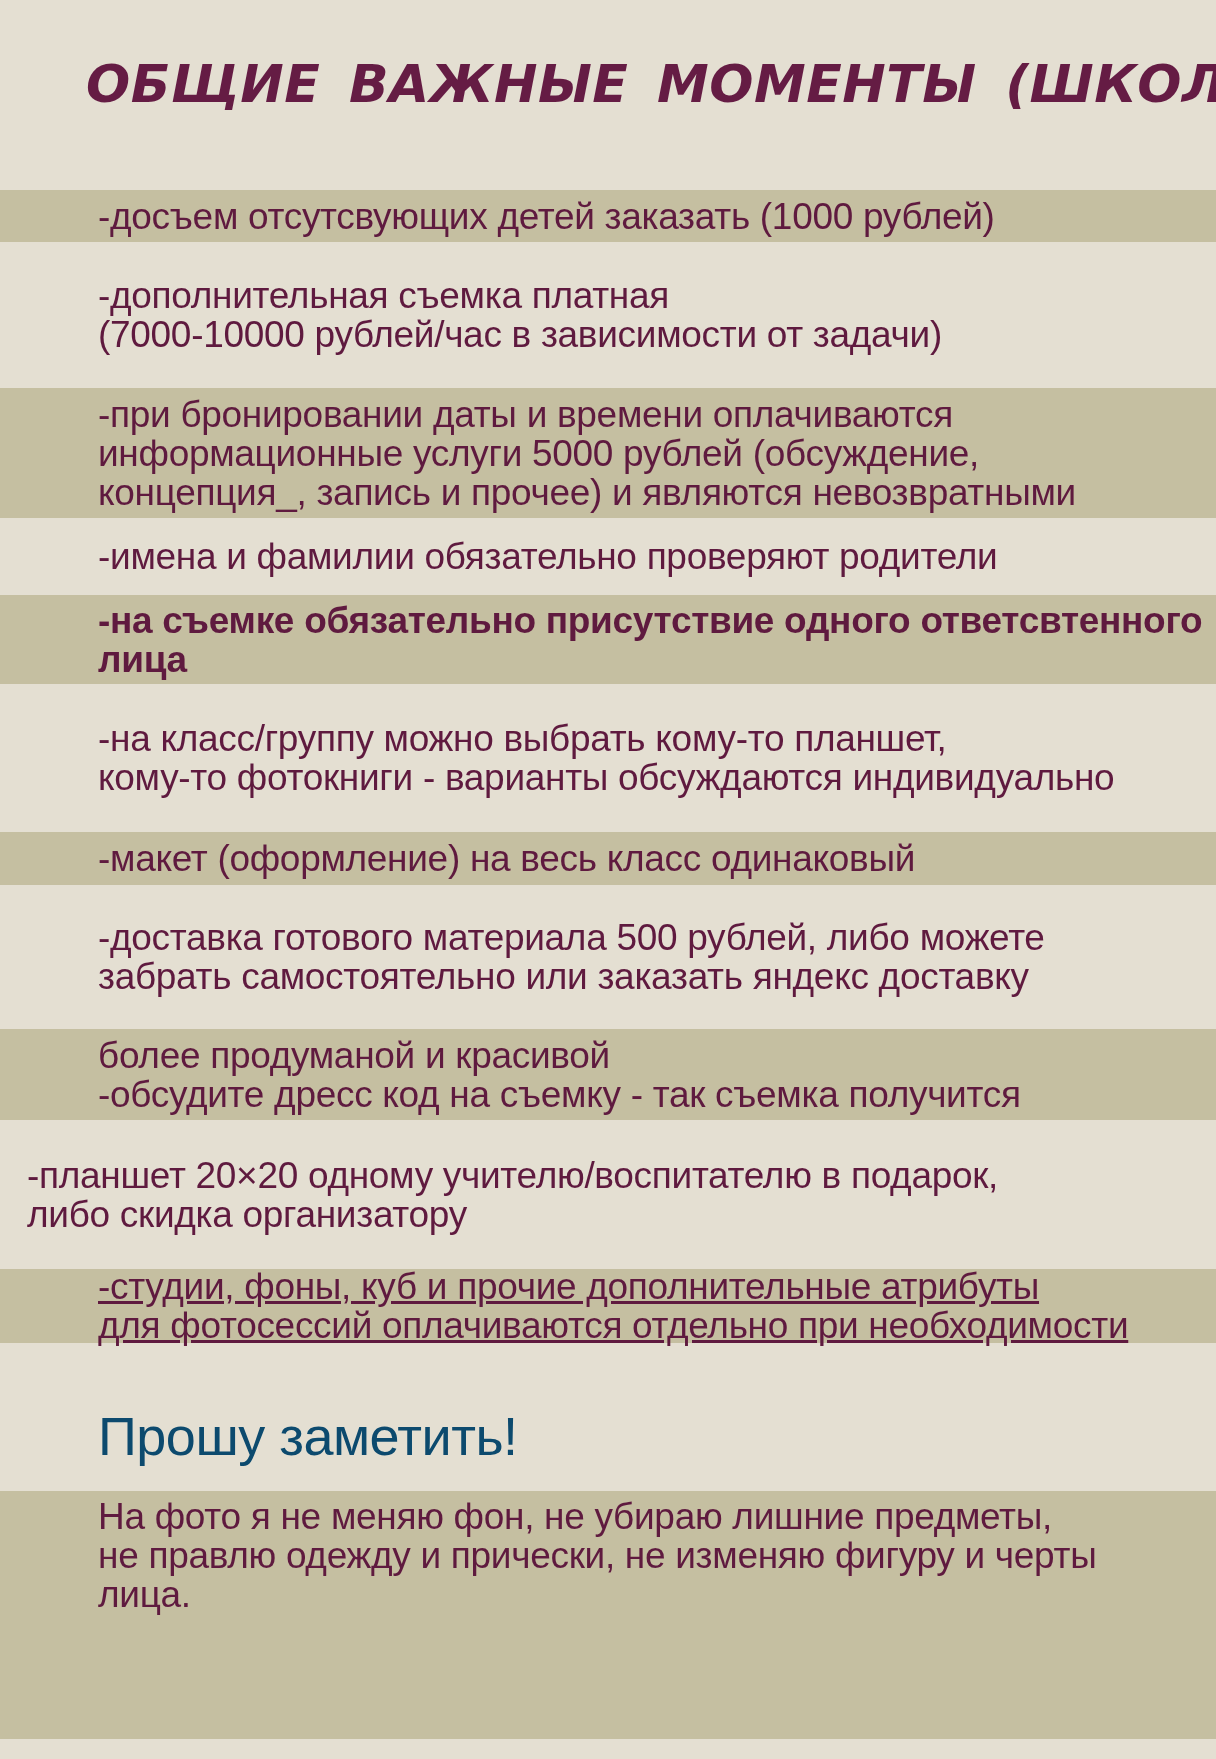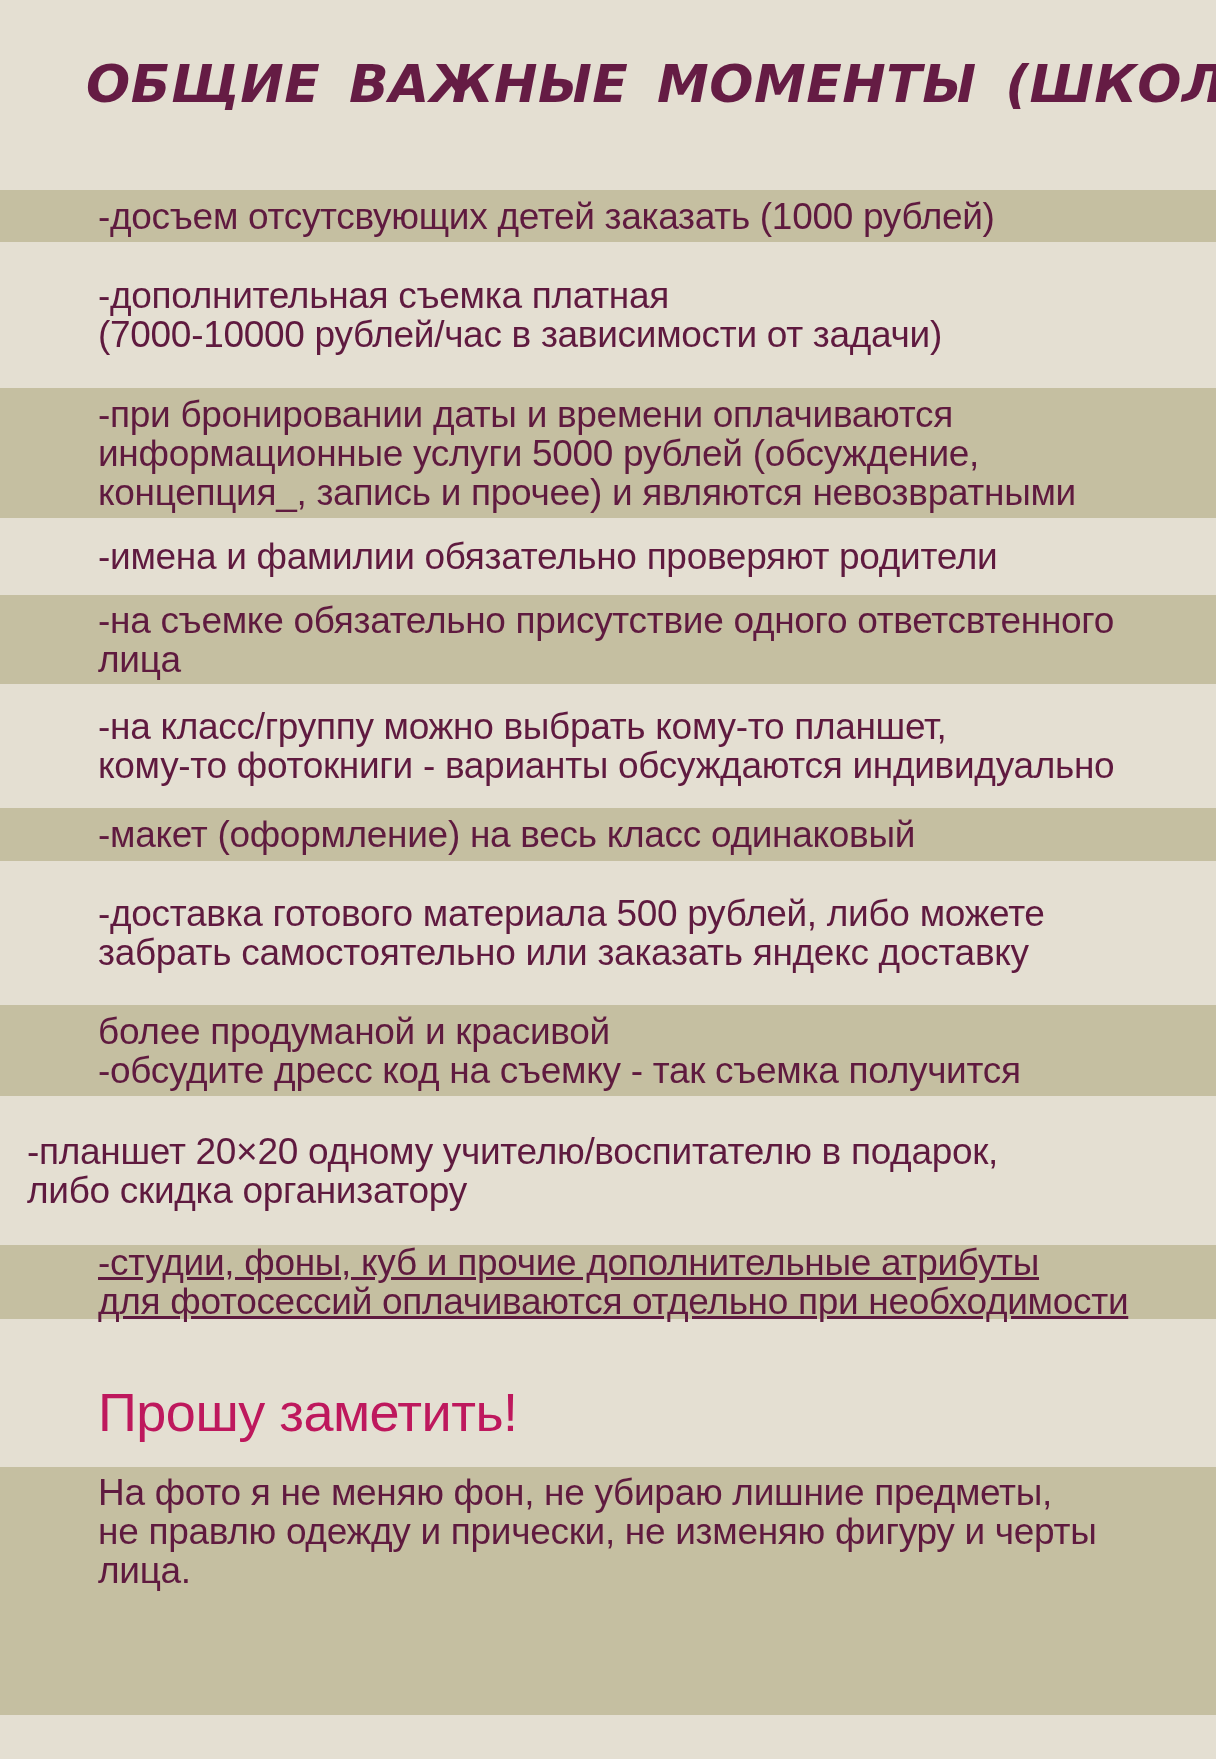--- a/index.html
+++ b/index.html
@@ -32,22 +32,22 @@
     line-height: 39px;
     letter-spacing: -0.3px;
     white-space: nowrap;
   }
   
   .header { height: 190px; padding-left: 86px; padding-bottom: 22px; justify-content: center; }
   .b1  { height: 52px;  }
   .b2  { height: 146px; }
   .b3  { height: 130px; }
   .b4  { height: 77px; }
-  .b5  { height: 89px;  }
-  .b6  { height: 124px; }
+  .b5  { height: 89px; font-weight: bold;  }
+  .b6  { height: 148px; }
   .b7  { height: 53px;  }
   .b8  { height: 144px; }
   .b9  { height: 91px;  }
   .b10 { height: 149px; padding-left: 27px; }
   .b11 { height: 74px; text-decoration: underline;  }
   .b12 { height: 128px; justify-content: flex-end; padding-bottom: 6px; }
   .b13 { height: 248px; justify-content: flex-start; padding-top: 6px; margin-top: 20px; }
   .title {
     margin: 0;
     font-family: "DejaVu Sans", sans-serif;
@@ -58,21 +58,21 @@
     word-spacing: 10px;
     color: #651c44;
     white-space: nowrap;
   }
   .notice-title {
     margin: 0;
     font-weight: 400;
     font-size: 54px;
     line-height: 1.05;
     letter-spacing: -0.5px;
-    color: #be185d;
+    color: #0c4a6e;
   }
 </style>
 </head>
 <body>
 
 <main class="page">
 
   <header class="band light header">
     <h1 class="title">ОБЩИЕ ВАЖНЫЕ МОМЕНТЫ (ШКОЛА)</h1>
   </header>

